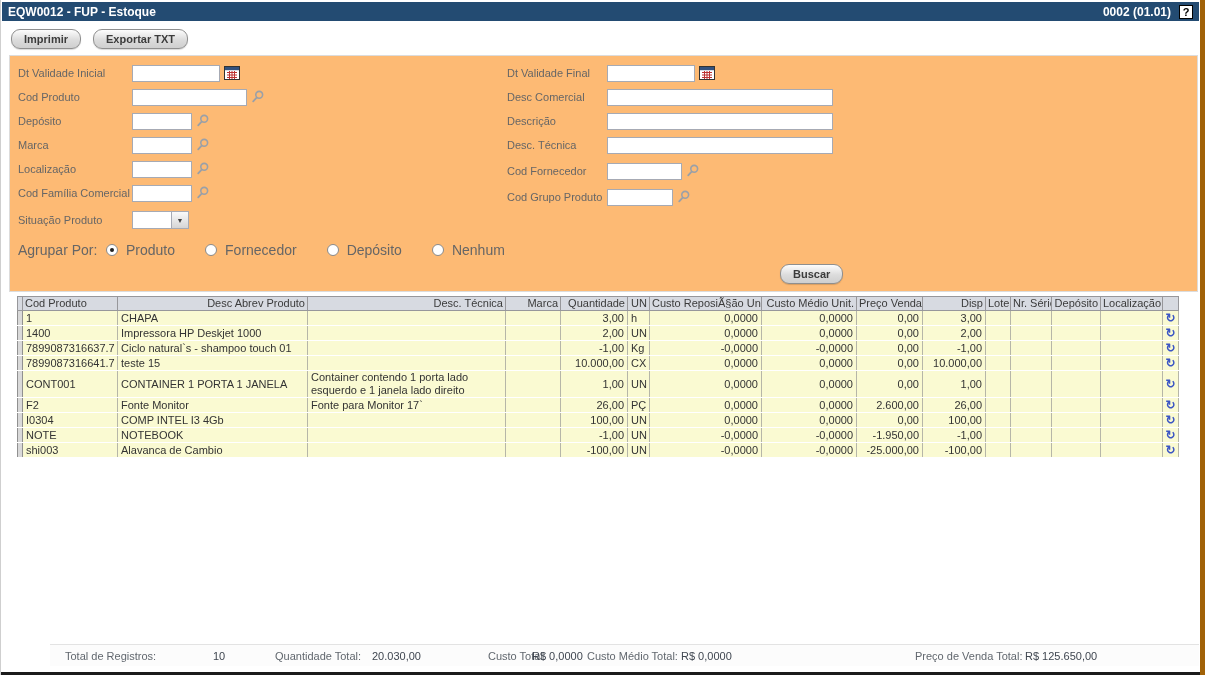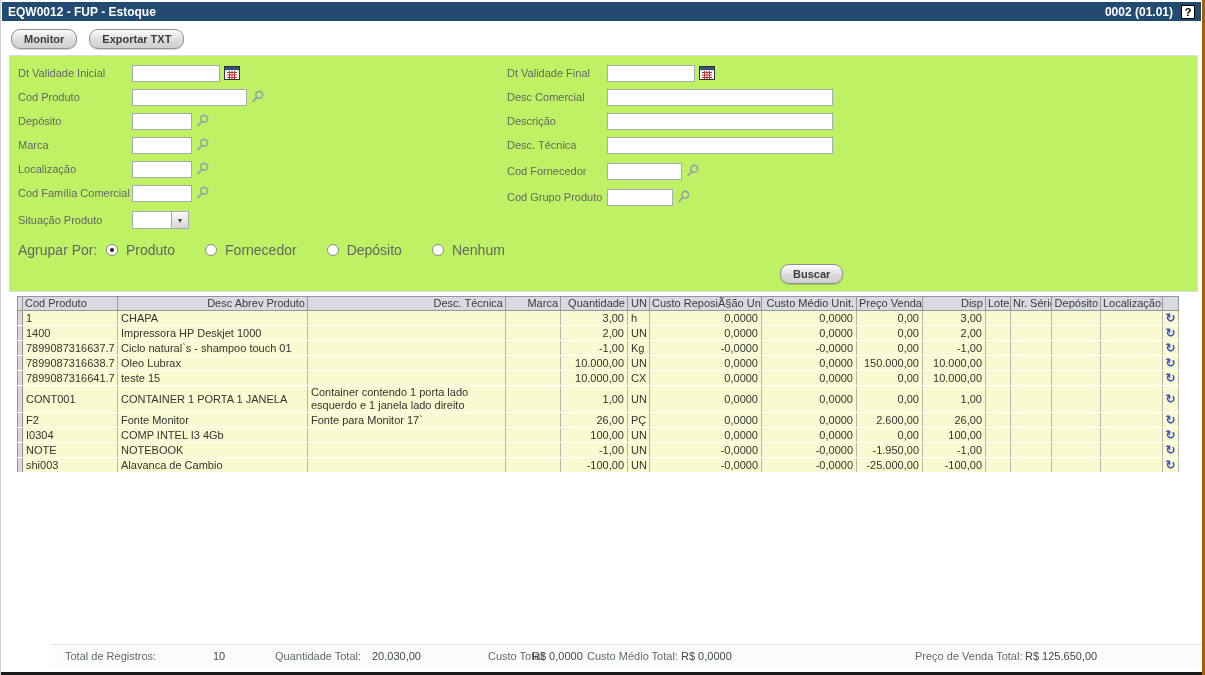--- a/index.html
+++ b/index.html
@@ -1,38 +1,38 @@
 <!DOCTYPE html>
 <html><head>
 <meta charset="utf-8">
 <style>
   * { margin:0; padding:0; box-sizing:border-box; }
   html,body { background:#fff; }
   body { font-family:"Liberation Sans", sans-serif; }
   .screen { position:relative; width:1205px; height:675px; background:#fff; overflow:hidden;
-            border-left:1px solid #cfcfcf; border-right:3px solid #a16207;padding-left:48px; }
+            border-left:1px solid #cfcfcf; border-right:5px solid #a16207;padding-left:48px; }
 
   
   .titlebar { position:absolute; top:2px; left:1px; right:1px; height:19px; background:#234b72;
               color:#fff; display:flex; align-items:center; padding:0 6px; font-size:12px; font-weight:bold; }
   .titlebar .spacer { flex:1; }
   .help-box { width:14px; height:14px; background:#fff; border:1px solid #000; color:#000;
               font-size:11px; font-weight:bold; display:flex; align-items:center; justify-content:center;
               margin-left:8px; cursor:pointer; }
 
   
   .toolbar { position:absolute; top:29px; left:10px; display:flex; gap:12px; }
   .btn { display:inline-block; border:1px solid #8f8f8f; border-radius:9px;
          background:linear-gradient(#fdfdfd,#dcdcdc 55%,#cfcfcf); color:#3c3c3c;
          font-size:11px; font-weight:bold; padding:3px 12px; cursor:pointer;
          box-shadow:0 1px 1px rgba(0,0,0,.15); font-family:"Liberation Sans",sans-serif; }
 
   
   .panel { position:absolute; top:55px; left:8px; width:1189px; height:237px;
-           background:#bef264; border:1px solid #dcdcdc; }
+           background:#fdba74; border:1px solid #dcdcdc; }
   .frow { position:absolute; height:18px; display:flex; align-items:center; }
   .flabel-l { display:inline-block; width:114px; font-size:11px; color:#666; }
   .flabel-r { display:inline-block; width:100px; font-size:11px; color:#666; }
   .ti { height:17px; border:1px solid #a6aab4; background:#fff; font-size:11px; padding:0 2px;
         font-family:"Liberation Sans",sans-serif; }
   .icon-btn { margin-left:4px; display:inline-flex; align-items:center; cursor:pointer; }
 
   .select { display:inline-flex; height:18px; border:1px solid #a6aab4; background:#fff; cursor:pointer; }
   .sel-box { width:38px; height:100%; background:#fff; }
   .sel-btn { width:17px; height:100%; background:linear-gradient(#fafafa,#d5d5d5); border-left:1px solid #a6aab4;
@@ -82,21 +82,21 @@
 <div class="screen">
 
   <div class="titlebar">
     <span>EQW0012 - FUP - Estoque</span>
     <span class="spacer"></span>
     <span>0002 (01.01)</span>
     <span class="help-box">?</span>
   </div>
 
   <div class="toolbar">
-    <button class="btn">Monitor</button>
+    <button class="btn">Imprimir</button>
     <button class="btn">Exportar TXT</button>
   </div>
 
   <div class="panel">
 
     <div class="frow" style="top:8px;left:8px">
       <span class="flabel-l">Dt Validade Inicial</span>
       <input class="ti" style="width: 88px;">
       <span class="icon-btn">
         <svg width="16" height="14" viewBox="0 0 16 14">
@@ -327,38 +327,20 @@
           <td class="r">0,00</td>
           <td class="r">-1,00</td>
           <td class="l"></td>
           <td class="l"></td>
           <td class="l"></td>
           <td class="l"></td>
           <td class="act"><span class="refresh">↻</span></td>
         </tr>
         <tr>
           <td class="sel"></td>
-          <td class="l">7899087316638.7</td>
-          <td class="l">Oleo Lubrax</td>
-          <td class="c wrap"></td>
-          <td class="c"></td>
-          <td class="r">10.000,00</td>
-          <td class="l">UN</td>
-          <td class="r">0,0000</td>
-          <td class="r">0,0000</td>
-          <td class="r">150.000,00</td>
-          <td class="r">10.000,00</td>
-          <td class="l"></td>
-          <td class="l"></td>
-          <td class="l"></td>
-          <td class="l"></td>
-          <td class="act"><span class="refresh">↻</span></td>
-        </tr>
-        <tr>
-          <td class="sel"></td>
           <td class="l">7899087316641.7</td>
           <td class="l">teste 15</td>
           <td class="c wrap"></td>
           <td class="c"></td>
           <td class="r">10.000,00</td>
           <td class="l">CX</td>
           <td class="r">0,0000</td>
           <td class="r">0,0000</td>
           <td class="r">0,00</td>
           <td class="r">10.000,00</td>

